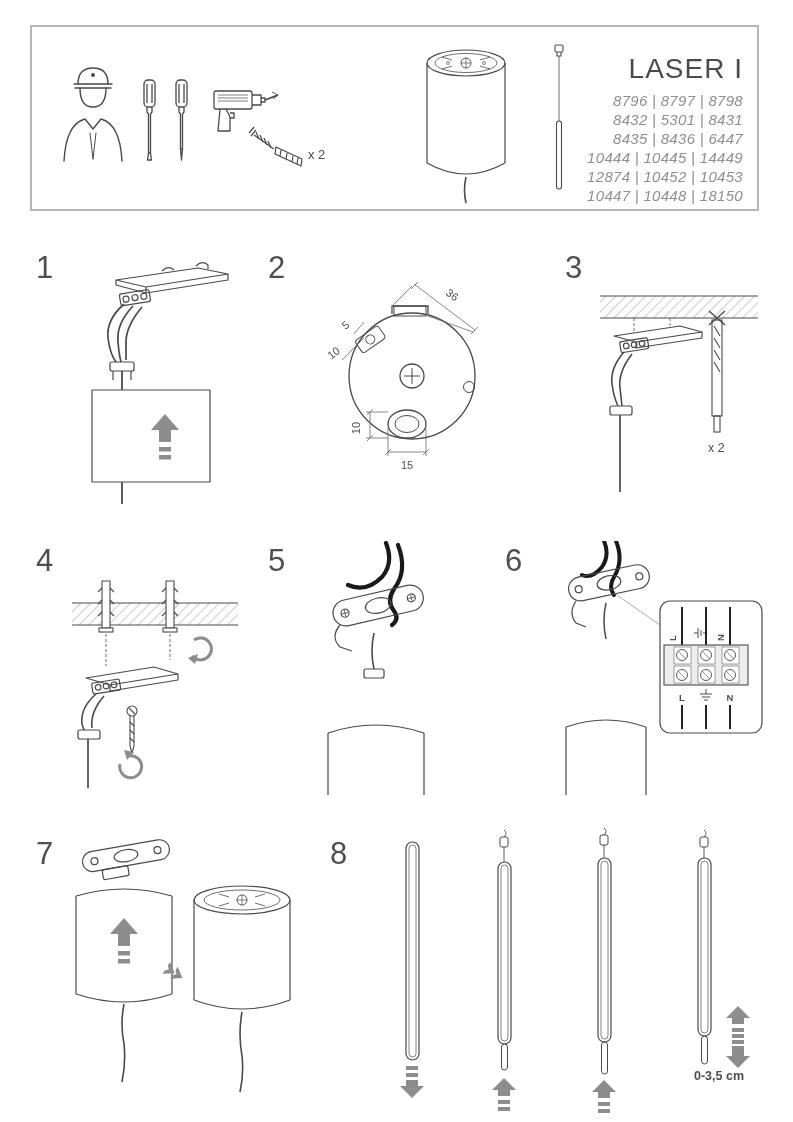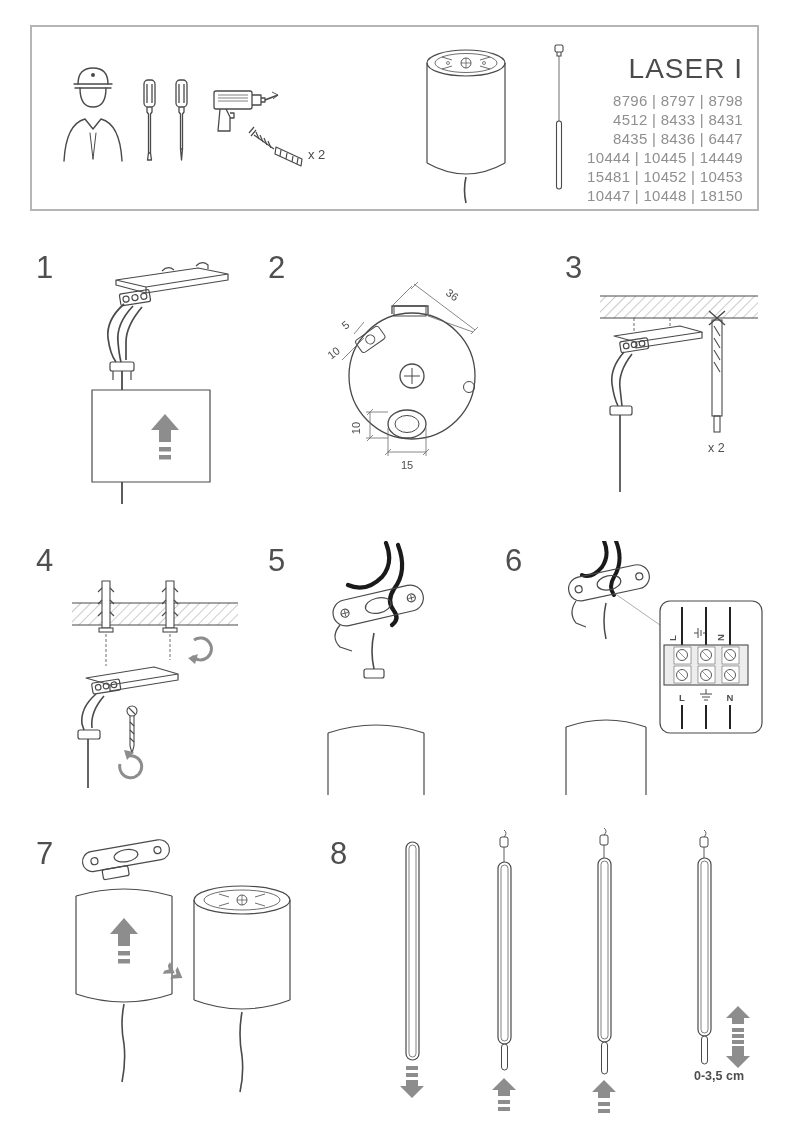--- a/index.html
+++ b/index.html
@@ -8,21 +8,21 @@
     position:relative; width:793px; height:1122px; background:#fff;
     font-family:"Liberation Sans","DejaVu Sans",sans-serif; overflow:hidden;
   }
   .header-box {
     position:absolute; left:30px; top:25px; width:729px; height:186px;
     border:2px solid #b5b5b5; background:#fff;
   }
   .hdr-item { position:absolute; }
   .title-block { position:absolute; right:14px; top:26px; text-align:right; }
   .title { font-size:28px; color:#4b4b4b; letter-spacing:1px; font-weight:500;text-align:right; }
-  .codes { margin-top:6px; font-size:15px; line-height:19px; color:#8f8f8f; letter-spacing:0.3px; }
+  .codes { margin-top:6px; font-size:15px; line-height:19px; color:#8f8f8f; letter-spacing:0.3px;font-style:italic; }
   .qty-label { position:absolute; font-size:13px; color:#4a4a4a; }
   .step-num { position:absolute; font-size:31px; color:#4f4f4f; font-weight:400; }
   .illus { position:absolute; }
   svg { display:block; }
   svg text { font-family:"Liberation Sans","DejaVu Sans",sans-serif; fill:#4f4f4f; }
   .dim  { font-size:11px; }
   .lbl  { font-size:12.5px; }
   .term { font-size:9.5px; font-weight:bold; }
   .range{ font-size:12.5px; font-weight:bold; fill:#4d4d4d; }
 </style>
@@ -104,24 +104,24 @@
         <path d="M11 9 L11 13 L15 13 L15 9"></path>
         <line x1="13" y1="13" x2="13" y2="78" stroke-width="0.8"></line>
         <rect x="10.5" y="78" width="5" height="68" rx="2.5"></rect>
       </g>
     </svg>
 
     <div class="title-block">
       <div class="title">LASER I</div>
       <div class="codes">
         <div>8796 | 8797 | 8798</div>
-        <div>4512 | 8433 | 8431</div>
+        <div>8432 | 5301 | 8431</div>
         <div>8435 | 8436 | 6447</div>
         <div>10444 | 10445 | 14449</div>
-        <div>15481 | 10452 | 10453</div>
+        <div>12874 | 10452 | 10453</div>
         <div>10447 | 10448 | 18150</div>
       </div>
     </div>
   </div>
 
   <span class="step-num" style="left:36px;top:250px">1</span>
   <span class="step-num" style="left:268px;top:250px">2</span>
   <span class="step-num" style="left:565px;top:250px">3</span>
   <span class="step-num" style="left:36px;top:543px">4</span>
   <span class="step-num" style="left:268px;top:543px">5</span>

